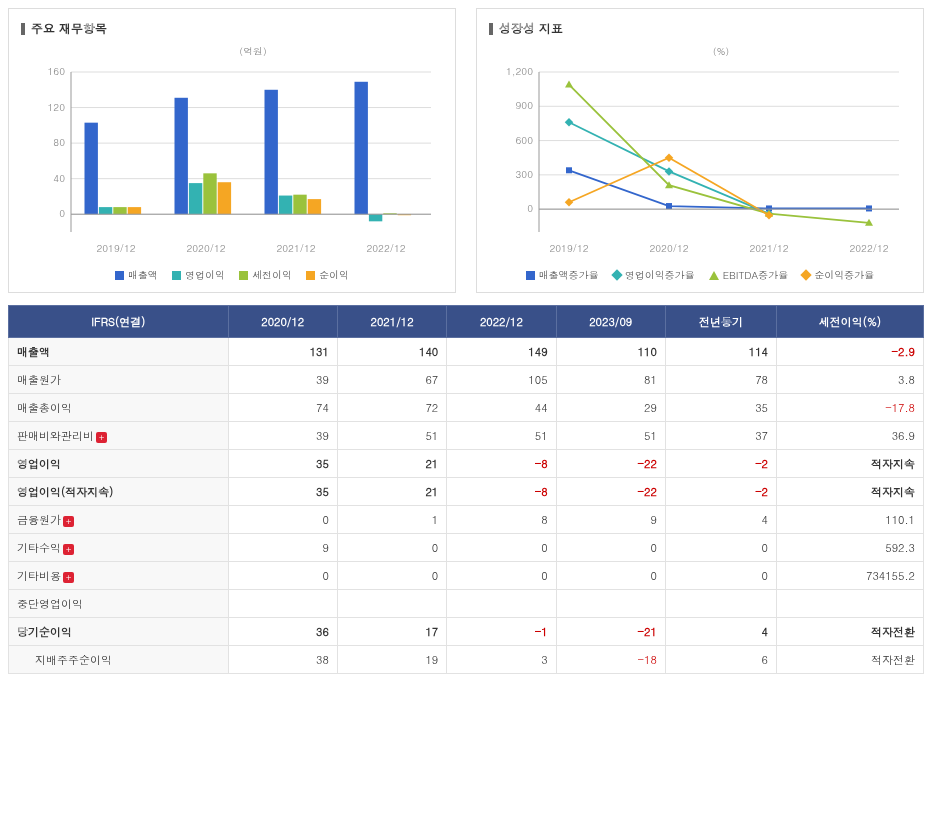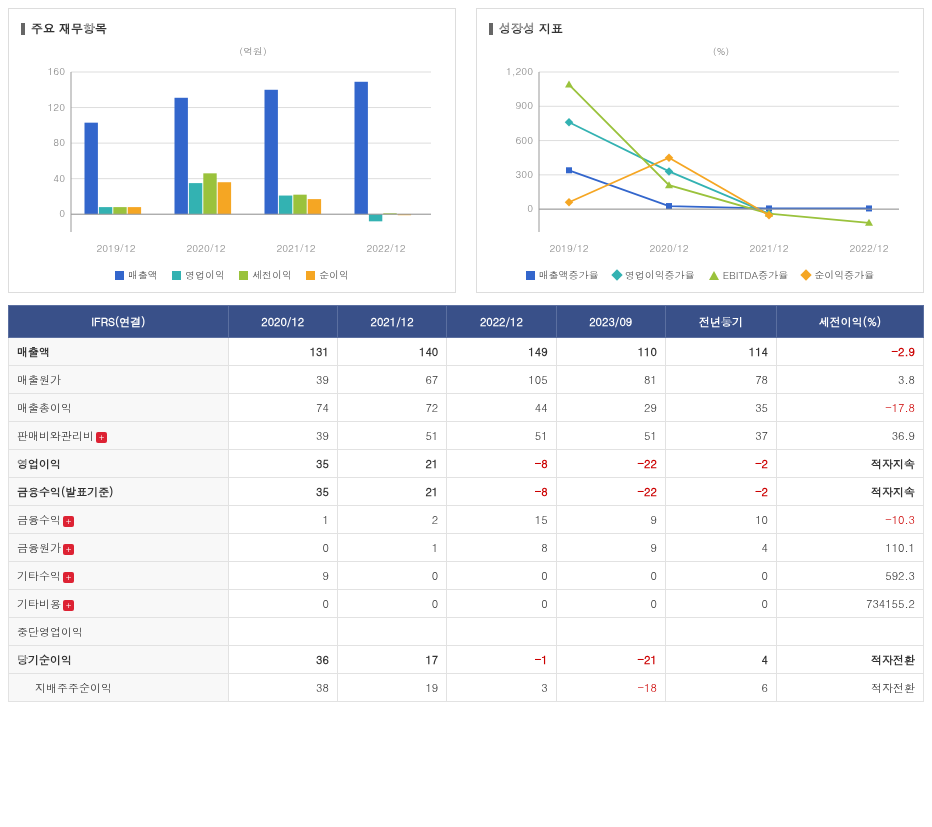--- a/index.html
+++ b/index.html
@@ -207,36 +207,27 @@
       <tr class="bold">
         <td><span>영업이익</span></td>
         <td>35</td>
         <td>21</td>
         <td class="neg">-8</td>
         <td class="neg">-22</td>
         <td class="neg">-2</td>
         <td>적자지속</td>
       </tr>
       <tr class="bold">
-        <td><span>금융수익(발표기준)</span></td>
+        <td><span>영업이익(적자지속)</span></td>
         <td>35</td>
         <td>21</td>
         <td class="neg">-8</td>
         <td class="neg">-22</td>
         <td class="neg">-2</td>
         <td>적자지속</td>
-      </tr>
-      <tr>
-        <td><span>금융수익</span><span class="expand-icon">+</span></td>
-        <td>1</td>
-        <td>2</td>
-        <td>15</td>
-        <td>9</td>
-        <td>10</td>
-        <td class="neg">-10.3</td>
       </tr>
       <tr>
         <td><span>금융원가</span><span class="expand-icon">+</span></td>
         <td>0</td>
         <td>1</td>
         <td>8</td>
         <td>9</td>
         <td>4</td>
         <td>110.1</td>
       </tr>

